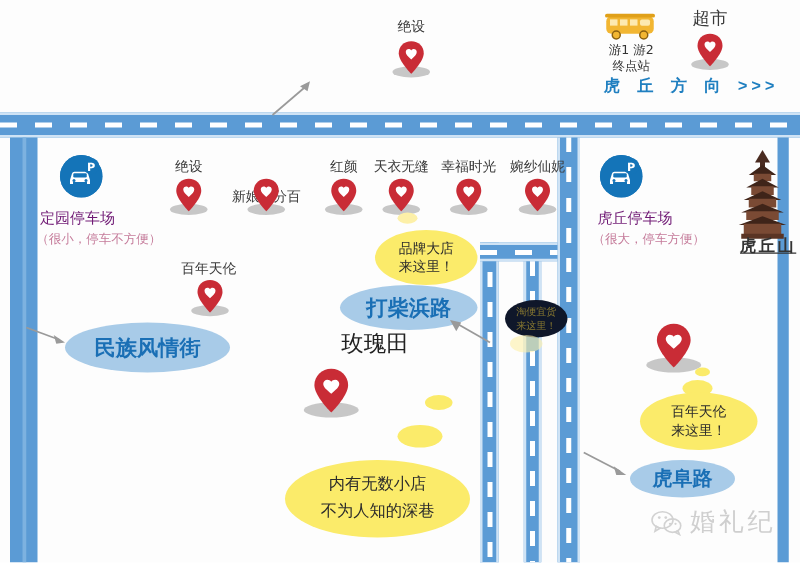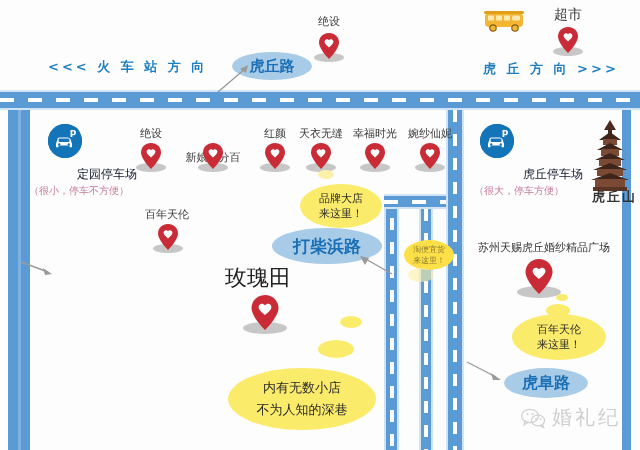--- a/index.html
+++ b/index.html
@@ -46,47 +46,47 @@
     font-weight:bold;
     border-radius:50%;
     text-align:center;
     white-space:nowrap;
     display:flex;align-items:center;justify-content:center;
   }
   .shop-label{
     position:absolute;font-size:11px;color:#3a3a3a;white-space:nowrap;
     text-align:center;
   }
-  .title-black{position:absolute;font-size:22px;color:#222;white-space:nowrap;font-weight:500;}
+  .title-black{position:absolute;font-size:18px;color:#222;white-space:nowrap;font-weight:500;margin-left:48px;}
   .sub-note{position:absolute;font-size:10px;color:#333;white-space:nowrap;}
-  .park-name{position:absolute;font-size:12px;color:#0f172a;white-space:nowrap;margin-left:45px;}
+  .park-name{position:absolute;font-size:12px;color:#701a75;white-space:nowrap;}
   .park-note{position:absolute;font-size:10px;color:#c57b9a;white-space:nowrap;}
   .plaza-name{position:absolute;font-size:11px;color:#333;white-space:nowrap;}
-  .hill-name{position:absolute;font-size:13px;color:#333;white-space:nowrap;letter-spacing:2px;font-weight:bold;}
+  .hill-name{position:absolute;font-size:13px;color:#333;white-space:nowrap;letter-spacing:2px;font-weight:bold;text-decoration:underline;}
   .bus-label{position:absolute;font-size:10px;color:#333;white-space:nowrap;text-align:center;line-height:13px;}
 
   
   .pin{position:absolute;width:22px;height:30px;}
   .pin .shadow{
     position:absolute;left:-4px;bottom:0;width:30px;height:9px;
     background:#9a9a9a;opacity:.55;border-radius:50%;
   }
   .pin svg{position:absolute;left:0;top:0;}
   .pin.big{width:30px;height:40px;}
   .pin.big .shadow{left:-7px;width:44px;height:12px;}
 
   
   .callout{
     position:absolute;
     background:#fbeb6a;
     border-radius:50%;
     display:flex;flex-direction:column;align-items:center;justify-content:center;
     color:#2b2b2b;text-align:center;white-space:nowrap;
   }
-  .callout.pale{background:#fde047;}
+  .callout.pale{background:#0f172a;}
   .blob{position:absolute;background:#fbeb6a;border-radius:50%;}
   .blob.pale{background:#fdf0a8;}
 
   
   .parkicon{position:absolute;width:34px;height:34px;border-radius:50%;background:#1474b8;}
   .parkicon svg{position:absolute;left:0;top:0;}
 
   
   .busicon{position:absolute;width:44px;height:24px;}
 
@@ -137,25 +137,21 @@
   </div>
 
   <div class="road road-v" style="left:419px;top:209px;height:241px;width:14px;">
     <div class="road-edge-l"></div>
     <div class="road-edge-r"></div>
     <div class="dash-v"></div>
   </div>
 
   <div class="road road-v road-plain" style="left:622px;top:110px;height:340px;width:9px;"></div>
 
-  <div class="dir" style="left:48px;top:58px;">&lt;&lt;&lt; 火 车 站 方 向</div>
-
-  <div class="pill" style="left:232px;top:52px;width:80px;height:28px;font-size:15px;">
-    <span>虎丘路</span>
-  </div>
+
 
   <svg class="arrow" style="left:216px;top:62px;" width="36" height="32" viewBox="0 0 36 32">
     <line x1="2" y1="30" x2="30" y2="6" stroke="#9a9a9a" stroke-width="1.4"></line>
     <polygon points="32,3 24,7 30,11" fill="#9a9a9a"></polygon>
   </svg>
 
   <div class="shop-label" style="left:309px;top:14px;width:40px;">绝设</div>
   <div class="pin" style="left:318px;top:32px;">
     <div class="shadow"></div>
     <svg width="22" height="30" viewBox="0 0 22 30">
@@ -169,31 +165,35 @@
       <rect x="2" y="3" width="38" height="14" rx="4" fill="#f2b632"></rect>
       <rect x="5" y="5.5" width="6" height="5" fill="#fde9b0"></rect>
       <rect x="13" y="5.5" width="6" height="5" fill="#fde9b0"></rect>
       <rect x="21" y="5.5" width="6" height="5" fill="#fde9b0"></rect>
       <rect x="29" y="5.5" width="8" height="5" rx="1.5" fill="#fde9b0"></rect>
       <rect x="1" y="1" width="40" height="3" rx="1.5" fill="#e0a019"></rect>
       <circle cx="10" cy="18" r="3.2" fill="#f2b632" stroke="#8a6010" stroke-width="1.2"></circle>
       <circle cx="32" cy="18" r="3.2" fill="#f2b632" stroke="#8a6010" stroke-width="1.2"></circle>
     </svg>
   </div>
+  <div class="bus-label" style="left:470px;top:34px;width:70px;">
+    <div>游1 游2</div>
+    <div>终点站</div>
+  </div>
 
   <div class="shop-label" style="left:548px;top:6px;width:40px;font-size:14px;">超市</div>
   <div class="pin" style="left:557px;top:26px;">
     <div class="shadow"></div>
     <svg width="22" height="30" viewBox="0 0 22 30">
       <path d="M11 1 C5 1 1 5.4 1 10.5 C1 17 11 27 11 27 C11 27 21 17 21 10.5 C21 5.4 17 1 11 1 Z" fill="#c92c36"></path>
       <path d="M11 15.5 C8.2 13 6.6 11.6 6.6 9.6 C6.6 8.2 7.7 7.2 9 7.2 C9.9 7.2 10.6 7.7 11 8.3 C11.4 7.7 12.1 7.2 13 7.2 C14.3 7.2 15.4 8.2 15.4 9.6 C15.4 11.6 13.8 13 11 15.5 Z" fill="#ffffff"></path>
     </svg>
   </div>
 
-  <div class="dir" style="left:483px;top:60px;">虎 丘 方 向  &gt;&gt;&gt;</div>
+  <div class="dir" style="left:483px;top:60px;font-family:Liberation Mono, monospace;">虎 丘 方 向  &gt;&gt;&gt;</div>
 
   <div class="parkicon" style="left:48px;top:124px;">
     <svg width="34" height="34" viewBox="0 0 34 34">
       <circle cx="17" cy="17" r="17" fill="#1474b8"></circle>
       <path d="M8 20 l1.6-5.2 a2 2 0 0 1 1.9-1.4 h9 a2 2 0 0 1 1.9 1.4 L24 20 v3.2 h-2.4 v-1.6 h-11.2 v1.6 H8 Z" fill="#ffffff"></path>
       <rect x="10.6" y="14.6" width="10.8" height="3.4" rx="1" fill="#1474b8"></rect>
       <circle cx="11.2" cy="20.4" r="1.2" fill="#1474b8"></circle>
       <circle cx="20.8" cy="20.4" r="1.2" fill="#1474b8"></circle>
       <circle cx="25" cy="9" r="6.4" fill="#1474b8"></circle>
       <text x="25" y="12.5" font-family="DejaVu Sans, sans-serif" font-size="9" font-weight="bold" fill="#ffffff" text-anchor="middle">P</text>
@@ -291,29 +291,31 @@
       <rect x="11" y="41" width="22" height="7" fill="#7a4a34"></rect>
       <polygon points="22,45 39,52 5,52" fill="#3f2419"></polygon>
       <rect x="9" y="51" width="26" height="7" fill="#7a4a34"></rect>
       <polygon points="22,55 41,62 3,62" fill="#3f2419"></polygon>
       <rect x="7" y="61" width="30" height="9" fill="#7a4a34"></rect>
       <rect x="5" y="69" width="34" height="4" fill="#5a3424"></rect>
     </svg>
   </div>
   <div class="hill-name" style="left:592px;top:188px;">虎丘山</div>
 
-  <div class="plaza-name" style="left:478px;top:240px;">苏州天赐虎丘婚纱精品广场</div>
   <div class="pin big" style="left:524px;top:258px;">
     <div class="shadow"></div>
     <svg width="30" height="40" viewBox="0 0 30 40">
       <path d="M15 1 C7.5 1 1.5 6.8 1.5 14 C1.5 23 15 36 15 36 C15 36 28.5 23 28.5 14 C28.5 6.8 22.5 1 15 1 Z" fill="#c92c36"></path>
       <path d="M15 21 C11 17.6 8.6 15.6 8.6 13 C8.6 11.2 10.1 9.8 11.9 9.8 C13.1 9.8 14.2 10.4 15 11.3 C15.8 10.4 16.9 9.8 18.1 9.8 C19.9 9.8 21.4 11.2 21.4 13 C21.4 15.6 19 17.6 15 21 Z" fill="#ffffff"></path>
     </svg>
   </div>
 
+  <div class="pill" style="left:52px;top:258px;width:132px;height:40px;font-size:17px;">
+    <span>民族风情街</span>
+  </div>
   <svg class="arrow" style="left:20px;top:258px;" width="36" height="22" viewBox="0 0 36 22">
     <line x1="1" y1="4" x2="28" y2="14" stroke="#9a9a9a" stroke-width="1.4"></line>
     <polygon points="32,16 23,10 25,17" fill="#9a9a9a"></polygon>
   </svg>
 
   <div class="pill" style="left:272px;top:228px;width:110px;height:36px;font-size:17px;">
     <span>打柴浜路</span>
   </div>
   <svg class="arrow" style="left:356px;top:252px;" width="38" height="26" viewBox="0 0 38 26">
     <line x1="36" y1="22" x2="8" y2="6" stroke="#9a9a9a" stroke-width="1.4"></line>

